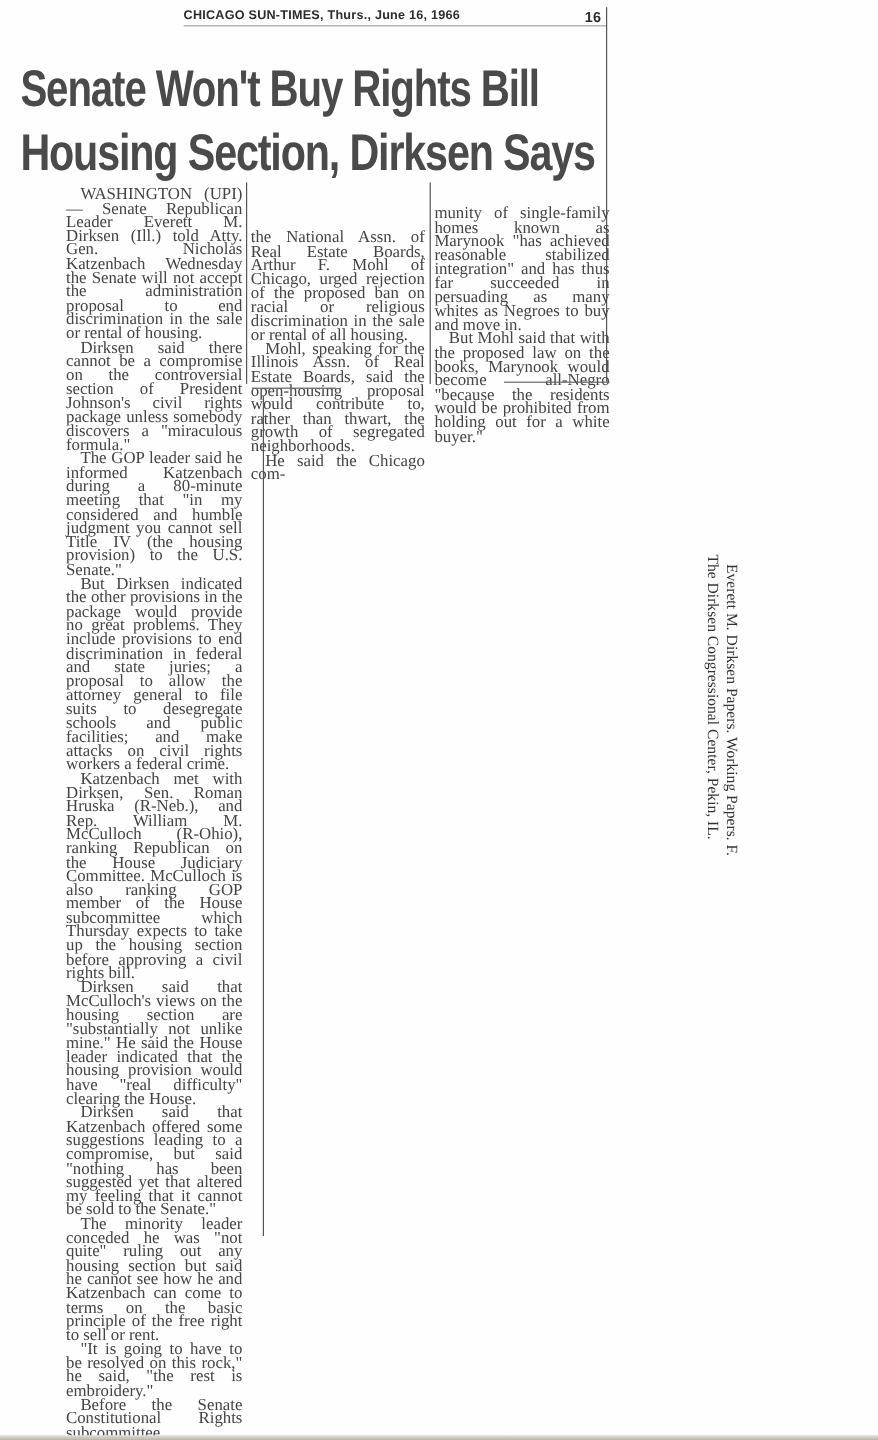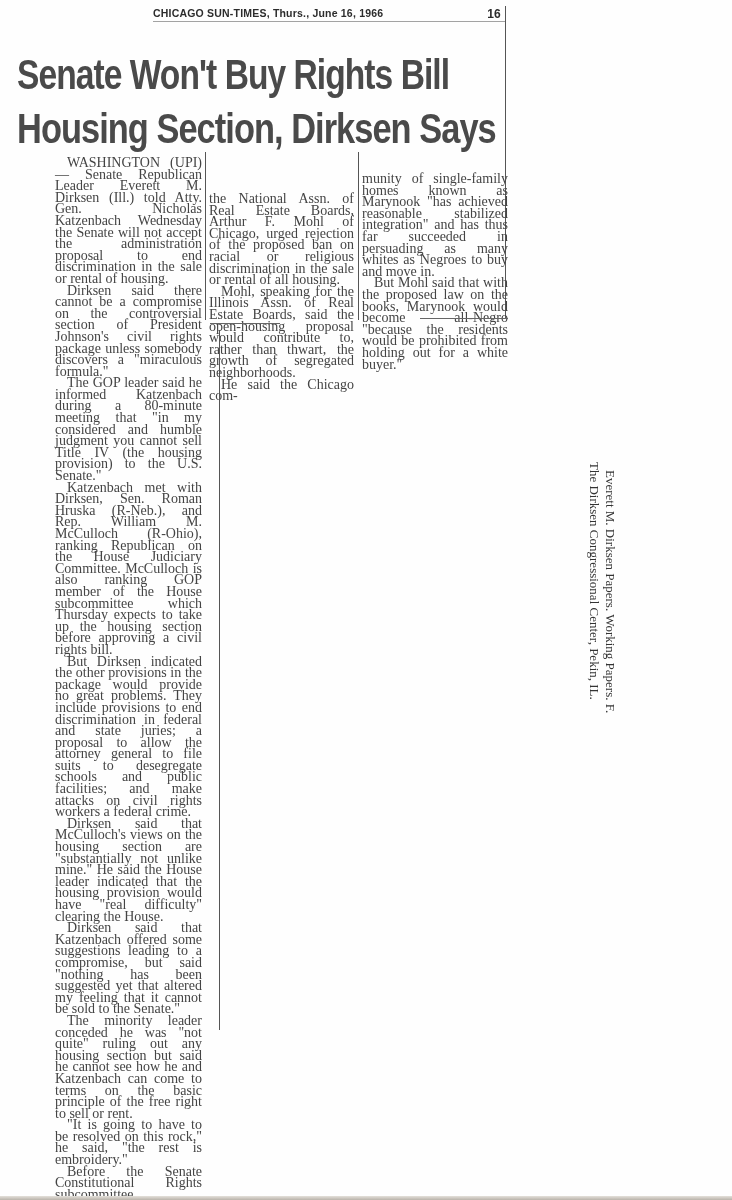--- a/index.html
+++ b/index.html
@@ -61,22 +61,22 @@
 
   <h1 class="headline" style="margin:12px;">
     <span class="line l1">Senate Won't Buy Rights Bill</span>
     <span class="line l2">Housing Section, Dirksen Says</span>
   </h1>
 
   <div class="col col1">
     <p>WASHINGTON (UPI) — Senate Republican Leader Everett M. Dirksen (Ill.) told Atty. Gen. Nicholas Katzenbach Wednesday the Senate will not accept the administration proposal to end discrimination in the sale or rental of housing.</p>
     <p>Dirksen said there cannot be a compromise on the controversial section of President Johnson's civil rights package unless somebody discovers a "miraculous formula."</p>
     <p>The GOP leader said he informed Katzenbach during a 80-minute meeting that "in my considered and humble judgment you cannot sell Title IV (the housing provision) to the U.S. Senate."</p>
+    <p>But Dirksen indicated the other provisions in the package would provide no great problems. They include provisions to end discrimination in federal and state juries; a proposal to allow the attorney general to file suits to desegregate schools and public facilities; and make attacks on civil rights workers a federal crime.</p>
     <p>Katzenbach met with Dirksen, Sen. Roman Hruska (R-Neb.), and Rep. William M. McCulloch (R-Ohio), ranking Republican on the House Judiciary Committee. McCulloch is also ranking GOP member of the House subcommittee which Thursday expects to take up the housing section before approving a civil rights bill.</p>
-    <p>But Dirksen indicated the other provisions in the package would provide no great problems. They include provisions to end discrimination in federal and state juries; a proposal to allow the attorney general to file suits to desegregate schools and public facilities; and make attacks on civil rights workers a federal crime.</p>
     <p>Dirksen said that McCulloch's views on the housing section are "substantially not unlike mine." He said the House leader indicated that the housing provision would have "real difficulty" clearing the House.</p>
     <p>Dirksen said that Katzenbach offered some suggestions leading to a compromise, but said "nothing has been suggested yet that altered my feeling that it cannot be sold to the Senate."</p>
     <p>The minority leader conceded he was "not quite" ruling out any housing section but said he cannot see how he and Katzenbach can come to terms on the basic principle of the free right to sell or rent.</p>
     <p>"It is going to have to be resolved on this rock," he said, "the rest is embroidery."</p>
     <p>Before the Senate Constitutional Rights subcommittee, meanwhile, a representative of</p>
   </div>
 
   <div class="col col2">
     <p class="noindent">the National Assn. of Real Estate Boards, Arthur F. Mohl of Chicago, urged rejection of the proposed ban on racial or religious discrimination in the sale or rental of all housing.</p>
     <p>Mohl, speaking for the Illinois Assn. of Real Estate Boards, said the open-housing proposal would contribute to, rather than thwart, the growth of segregated neighborhoods.</p>

